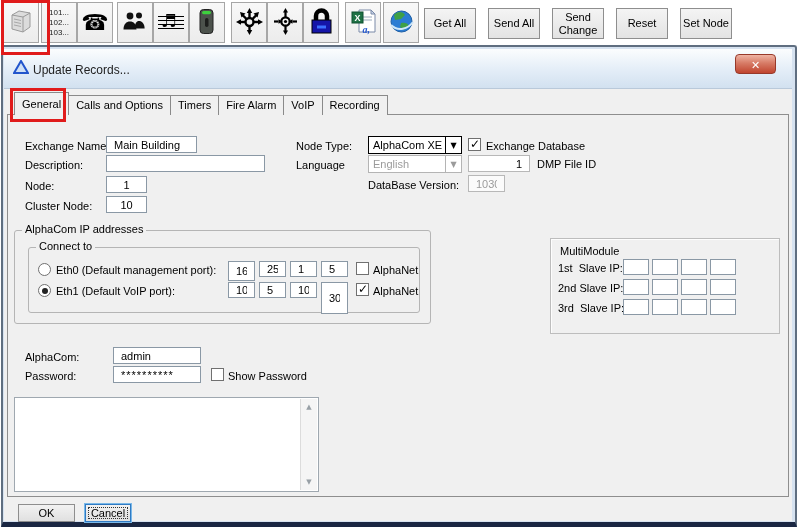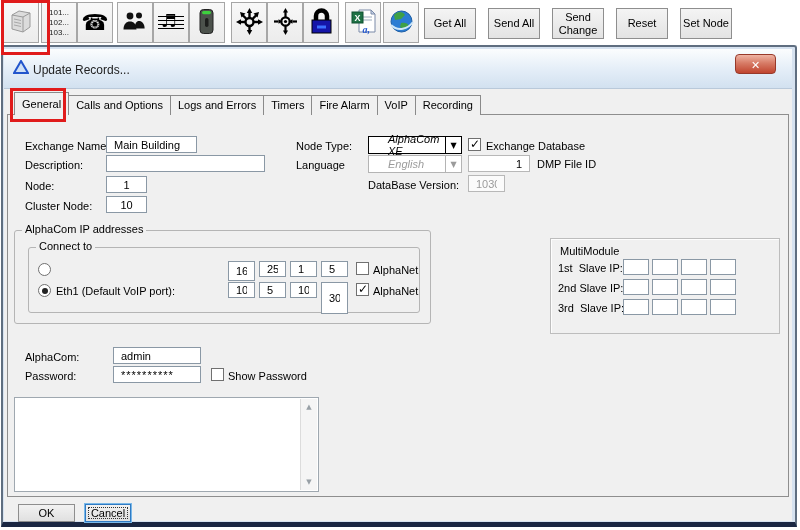--- a/index.html
+++ b/index.html
@@ -39,21 +39,21 @@
   .tab.sel{height:23px;padding-top:5px;z-index:6;position:relative;}
   .tabpanel{position:absolute;left:7px;top:114px;width:782px;height:383px;border:1px solid #8e8e8e;
             background:#f0f0f0;box-sizing:border-box;z-index:1;}
   
   .lbl{position:absolute;white-space:pre;z-index:8;}
   .tb{position:absolute;height:17px;border:1px solid #8a98a5;background:#fff;font-family:"Liberation Sans",sans-serif;
       font-size:11px;padding:0 7px;box-sizing:border-box;z-index:8;}
   .tb.dis{border-color:#b8b8b8;background:#fbfbfb;color:#9b9b9b;}
   .combo{position:absolute;height:18px;box-sizing:border-box;border:1px solid #000;background:#fff;
          display:flex;align-items:center;z-index:8;}
-  .combo .val{flex:1;padding-left:19px;font-style:italic;}
+  .combo .val{flex:1;padding-left:4px;}
   .combo .arrow{width:15px;height:100%;border-left:1px solid #000;display:flex;align-items:center;
                 justify-content:center;background:#fff;}
   .combo .arrow::after{content:"▼";font-size:8px;font-family:"DejaVu Sans",sans-serif;}
   .combo.dis{border-color:#b4b4b4;}
   .combo.dis .val{color:#9b9b9b;}
   .combo.dis .arrow{border-left-color:#b4b4b4;color:#9b9b9b;}
   .chk{position:absolute;width:13px;height:13px;border:1px solid #707070;background:#fff;box-sizing:border-box;z-index:8;}
   .chk.checked::after{content:"✓";position:absolute;left:1px;top:-2px;font-size:12px;font-weight:bold;
                       font-family:"DejaVu Sans",sans-serif;}
   .radio{position:absolute;width:13px;height:13px;border:1px solid #707070;border-radius:50%;background:#fff;
@@ -219,21 +219,20 @@
       </svg>
   </span>
   <span class="title-text">Update Records...</span>
   <button class="close-btn"></button>
 
   <div class="dlg-body"></div>
 
   <div class="tabrow">
     <div class="tab sel">General</div>
     <div class="tab">Calls and Options</div>
-    <div class="tab">Logs and Errors</div>
     <div class="tab">Timers</div>
     <div class="tab">Fire Alarm</div>
     <div class="tab">VoIP</div>
     <div class="tab">Recording</div>
   </div>
   <div class="tabpanel"></div>
 
   <span class="lbl" style="left:25px;top:140px;">Exchange Name:</span>
   <input class="tb" style="left: 106px; top: 136px; width: 91px;" value="Main Building">
   <span class="lbl" style="left:25px;top:159px;">Description:</span>
@@ -261,20 +260,21 @@
 
   <span class="lbl" style="left:368px;top:179px;">DataBase Version:</span>
   <input class="tb dis" style="left: 468px; top: 175px; width: 37px;" value="1030">
 
   <div class="gb" style="left:14px;top:230px;width:415px;height:92px;"></div>
   <span class="gb-title" style="left:22px;top:223px;">AlphaCom IP addresses</span>
   <div class="gb" style="left:28px;top:247px;width:390px;height:64px;"></div>
   <span class="gb-title" style="left:36px;top:240px;">Connect to</span>
 
   <div class="radio" style="left:38px;top:263px;"></div>
+  <span class="lbl" style="left:56px;top:264px;">Eth0 (Default management port):</span>
   <input class="tb" style="left: 228px; top: 261px; width: 27px; height: 20px;" value="169">
   <input class="tb" style="left: 259px; top: 261px; width: 27px; height: 16px;" value="254">
   <input class="tb" style="left: 290px; top: 261px; width: 27px; height: 16px;" value="1">
   <input class="tb" style="left: 321px; top: 261px; width: 27px; height: 16px;" value="5">
   <div class="chk" style="left:356px;top:262px;"></div>
   <span class="lbl" style="left:373px;top:264px;">AlphaNet</span>
 
   <div class="radio checked" style="left:38px;top:284px;"></div>
   <span class="lbl" style="left:56px;top:285px;">Eth1 (Default VoIP port):</span>
   <input class="tb" style="left: 228px; top: 282px; width: 27px; height: 16px;" value="10">

